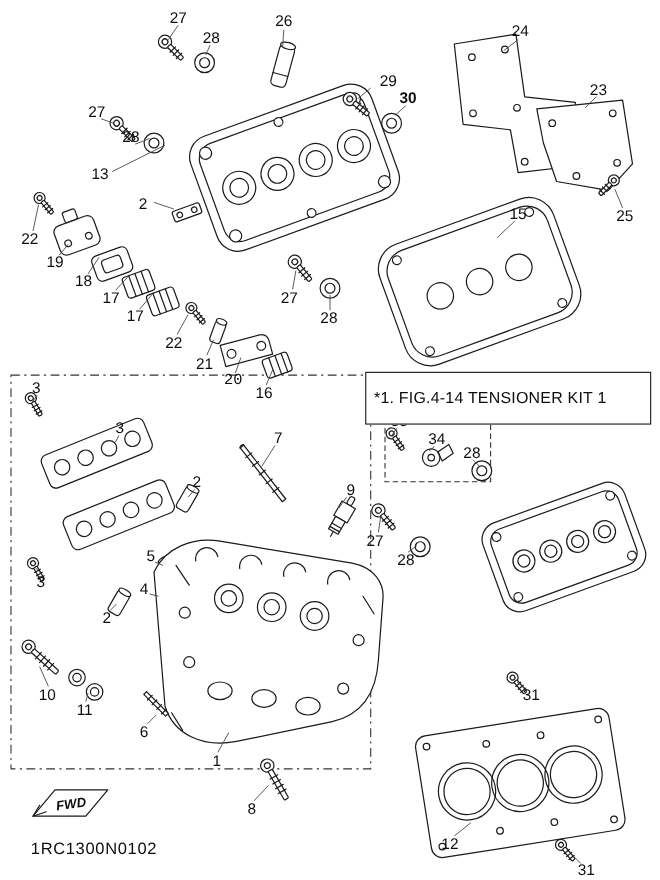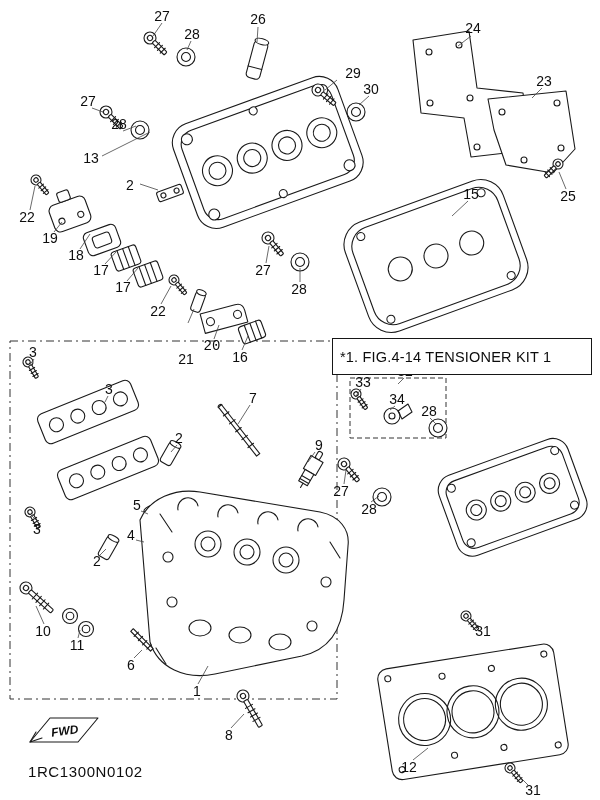--- a/index.html
+++ b/index.html
@@ -8,21 +8,21 @@
     font-family:"Liberation Sans", sans-serif;color:#111;
   }
   .canvas{position:absolute;left:0;top:0;width:600px;height:800px;background:#fff;overflow:hidden;}
   svg{position:absolute;left:0;top:0;}
   .callout{
     position:absolute;transform:translate(-50%,-50%);
     font-size:14px;line-height:1;color:#0d0d0d;white-space:nowrap;
     font-family:"Liberation Sans", sans-serif;
   }
   .tensioner-note{
-    position:absolute;left:332px;top:338px;width:260px;height:37px;
+    position:absolute;left:332px;top:338px;width:260px;height:48px;
     box-sizing:border-box;border:1.6px solid #161616;background:#fff;
     display:flex;align-items:center;padding-left:7px;
     font-size:14.5px;letter-spacing:.2px;color:#0d0d0d;
   }
   .diagram-code{
     position:absolute;left:28px;top:763px;font-size:15px;
     letter-spacing:.6px;color:#0d0d0d;
   }
 </style>
 </head>
@@ -415,38 +415,38 @@
         <line x1="413" y1="760" x2="428" y2="748"></line>
       <line x1="528" y1="785" x2="518" y2="775"></line>
     </g>
   </svg>
 
   <div id="callout-layer">
       <div class="callout" style="left: 162px; top: 16px;">27</div>
       <div class="callout" style="left: 192px; top: 34px;">28</div>
       <div class="callout" style="left: 258px; top: 19px;">26</div>
       <div class="callout" style="left: 353px; top: 73px;">29</div>
-      <div class="callout" style="left: 371px; top: 89px;">30</div>
+      <div class="callout" style="left: 371px; top: 89px; font-weight: bold;">30</div>
       <div class="callout" style="left: 473px; top: 28px;">24</div>
       <div class="callout" style="left: 544px; top: 81px;">23</div>
       <div class="callout" style="left: 88px; top: 101px;">27</div>
       <div class="callout" style="left: 119px; top: 124px;">28</div>
       <div class="callout" style="left: 91px; top: 158px;">13</div>
       <div class="callout" style="left: 130px; top: 185px;">2</div>
       <div class="callout" style="left: 568px; top: 196px;">25</div>
       <div class="callout" style="left: 27px; top: 217px;">22</div>
       <div class="callout" style="left: 50px; top: 238px;">19</div>
       <div class="callout" style="left: 76px; top: 255px;">18</div>
       <div class="callout" style="left: 101px; top: 270px;">17</div>
       <div class="callout" style="left: 123px; top: 287px;">17</div>
       <div class="callout" style="left: 471px; top: 194px;">15</div>
       <div class="callout" style="left: 263px; top: 270px;">27</div>
       <div class="callout" style="left: 299px; top: 289px;">28</div>
       <div class="callout" style="left: 158px; top: 311px;">22</div>
-      <div class="callout" style="left: 186px; top: 330px; margin-top: 29px;">21</div>
+      <div class="callout" style="left: 186px; top: 330px;">21</div>
       <div class="callout" style="left: 212px; top: 346px; font-family: Liberation Mono, monospace;">20</div>
       <div class="callout" style="left: 240px; top: 357px;">16</div>
       <div class="callout" style="left: 405px; top: 371px; text-align: center;">32</div>
       <div class="callout" style="left: 363px; top: 382px;">33</div>
       <div class="callout" style="left: 397px; top: 399px;">34</div>
       <div class="callout" style="left: 429px; top: 411px;">28</div>
       <div class="callout" style="left: 341px; top: 491px;">27</div>
       <div class="callout" style="left: 369px; top: 509px;">28</div>
       <div class="callout" style="left: 33px; top: 352px;">3</div>
       <div class="callout" style="left: 109px; top: 389px;">3</div>

